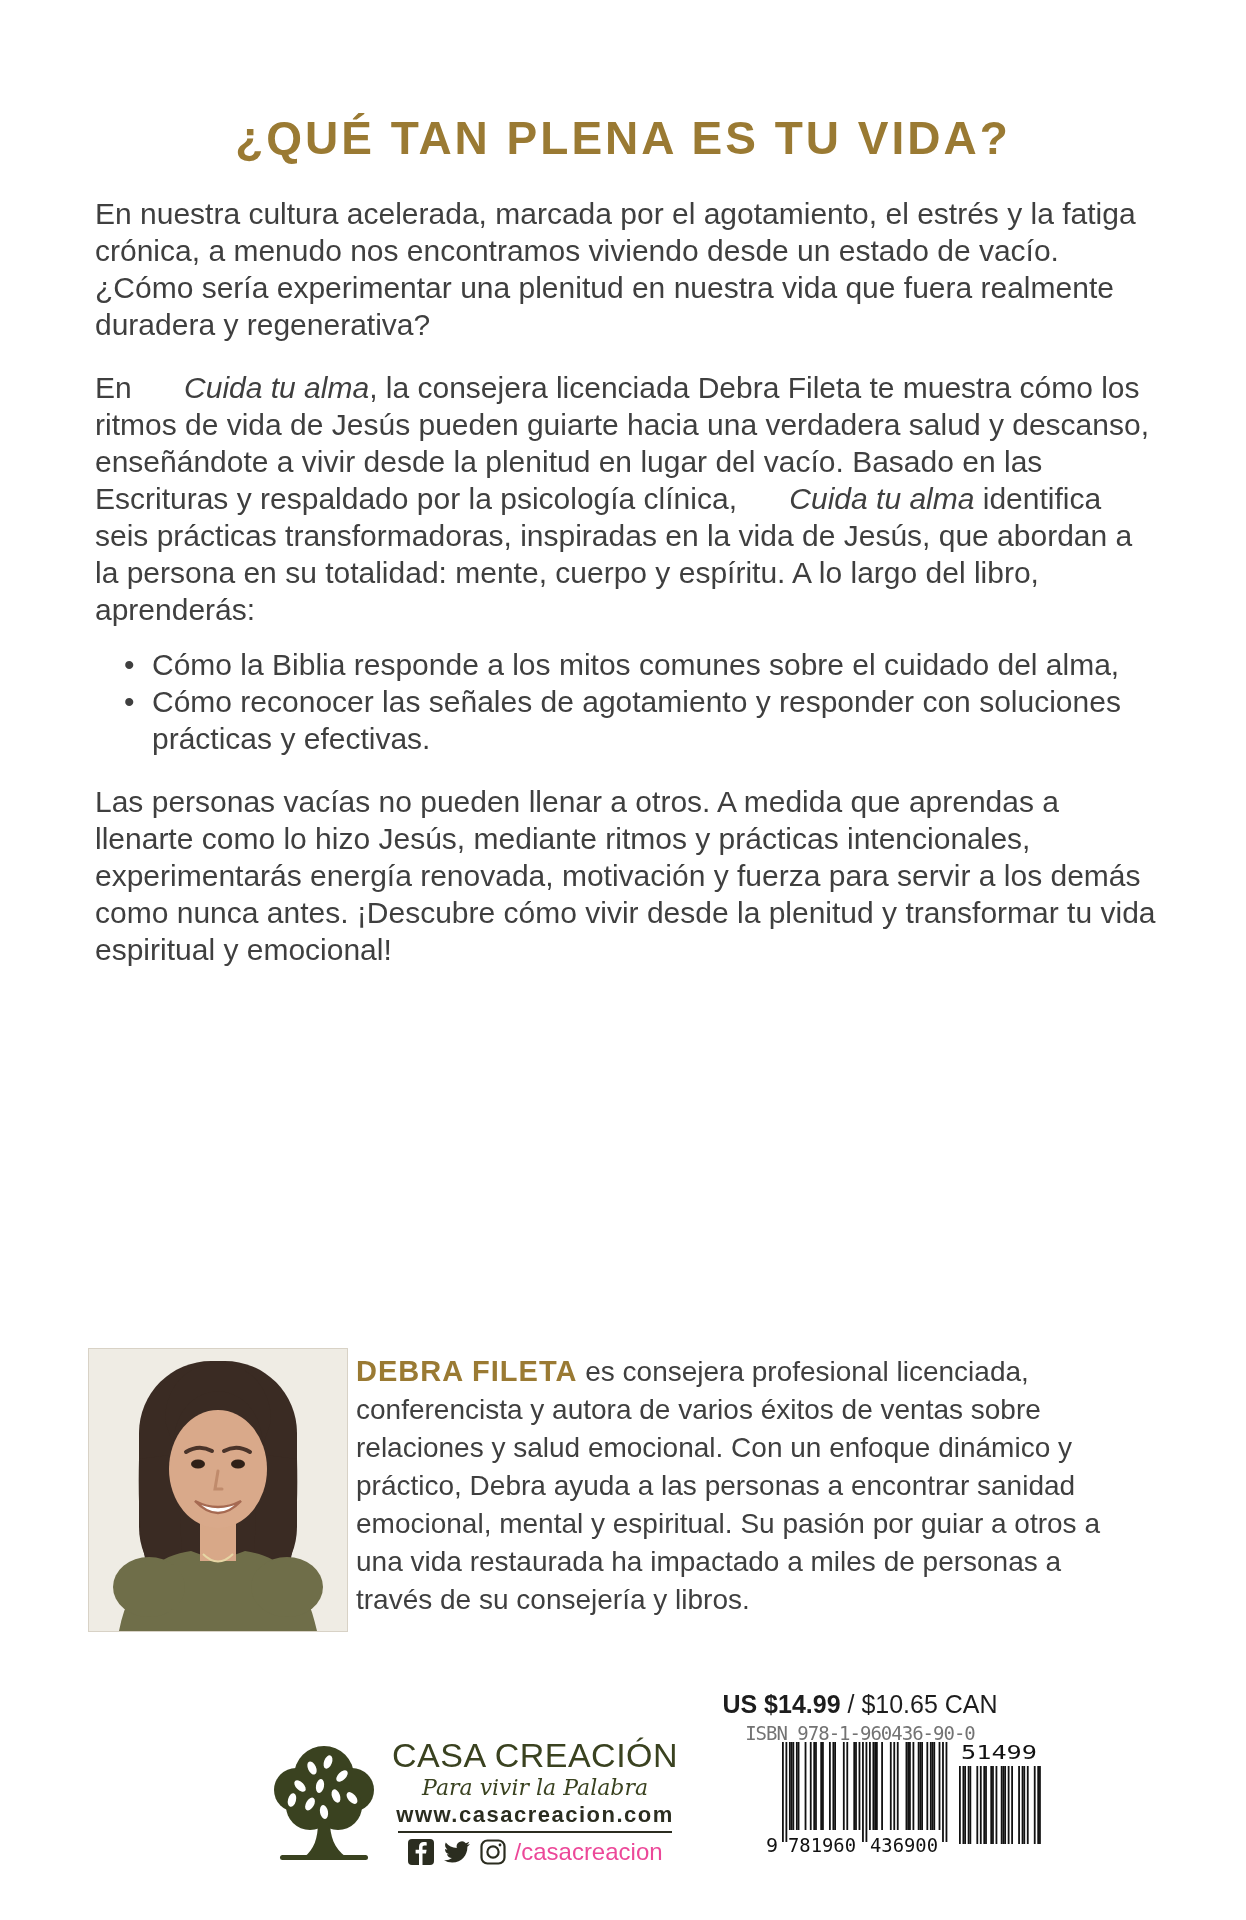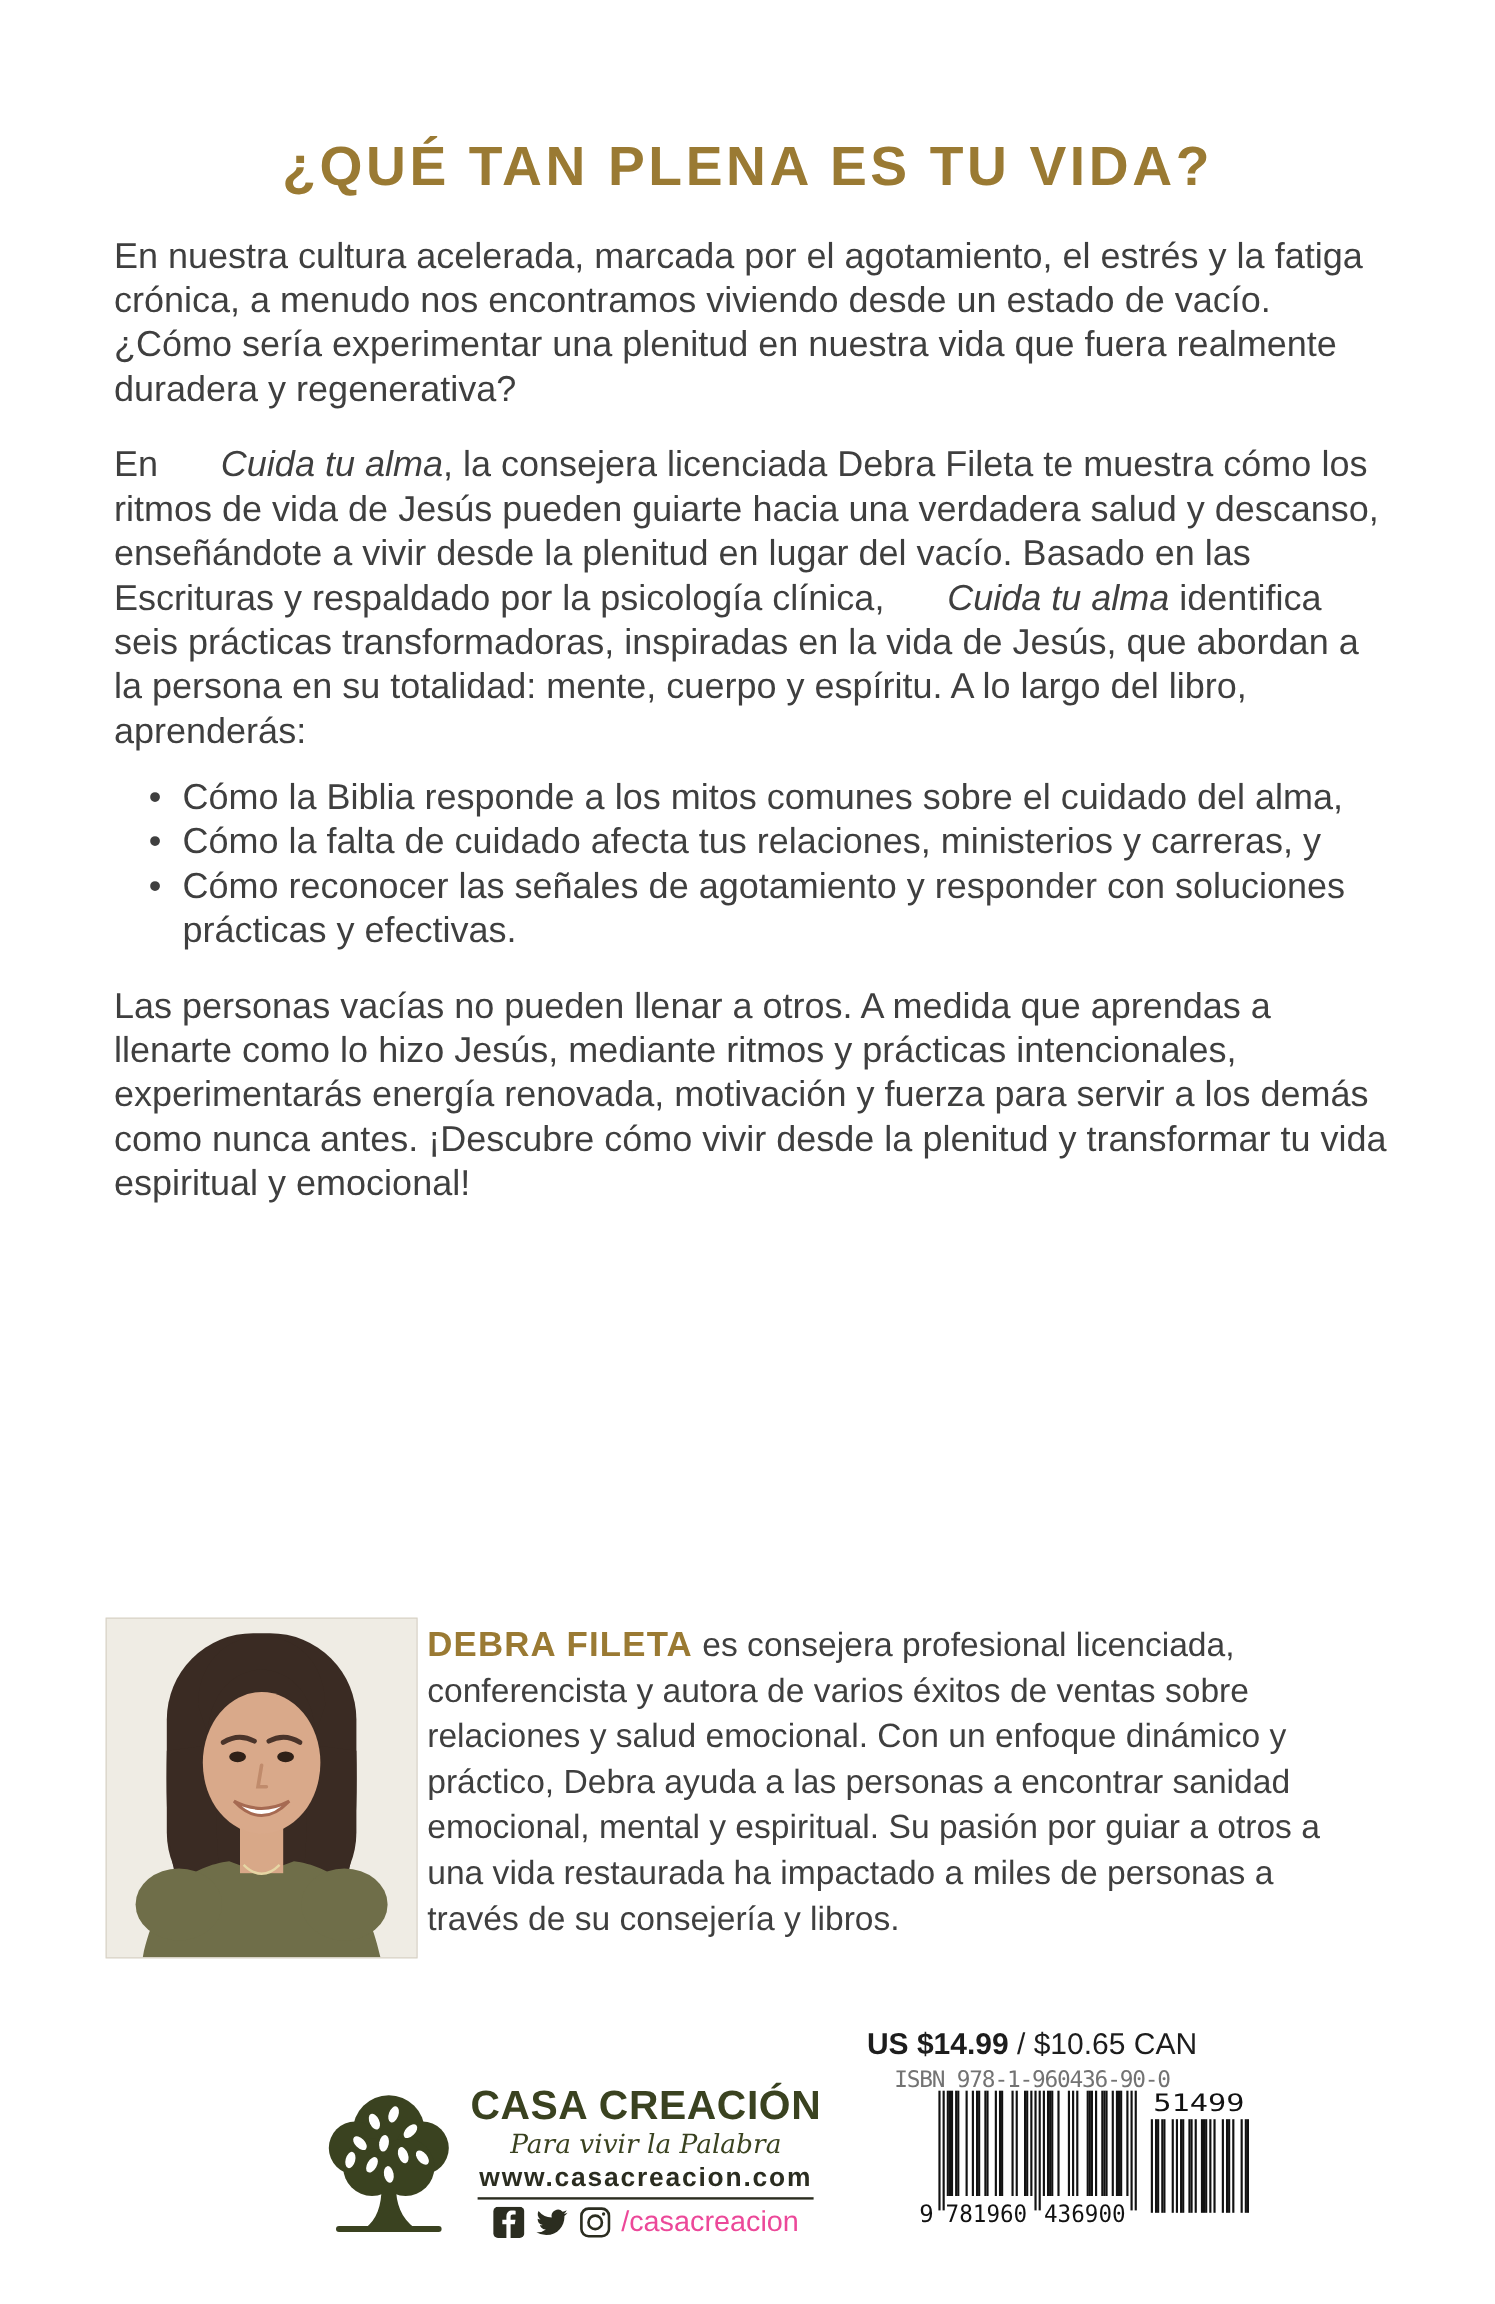--- a/index.html
+++ b/index.html
@@ -92,21 +92,21 @@
     font-family:"DejaVu Sans Mono", monospace;
     font-size:20px;fill:#111;
   }
   
   .publisher{
     position:absolute;left:266px;top:1738px;
     display:flex;align-items:flex-start;gap:10px;
   }
   .pub-right{text-align:center;}
   .pub-name{
-    font-size:34px;font-weight:700;color:var(--logo);
+    font-size:34px;font-weight:400;color:var(--logo);
     letter-spacing:0.5px;line-height:1.05;
   }
   .pub-tagline{
     font-family:"DejaVu Serif", serif;
     font-style:italic;
     font-size:22px;color:var(--logo);
     margin-top:1px;
   }
   .pub-site{
     font-size:22px;color:#2b2d20;font-weight:700;
@@ -129,21 +129,20 @@
 
   <h1 class="book-title">¿QUÉ TAN PLENA ES TU VIDA?</h1>
 
   <div class="content">
     <div id="paragraphs">
         <p><span>En nuestra cultura acelerada, marcada por el agotamiento, el estrés y la fatiga crónica, a menudo nos encontramos viviendo desde un estado de vacío. ¿Cómo sería experimentar una plenitud en nuestra vida que fuera realmente duradera y regenerativa?</span></p>
         <p><span>En </span><span class="it">Cuida tu alma</span><span>, la consejera licenciada Debra Fileta te muestra cómo los ritmos de vida de Jesús pueden guiarte hacia una verdadera salud y descanso, enseñándote a vivir desde la plenitud en lugar del vacío. Basado en las Escrituras y respaldado por la psicología clínica, </span><span class="it">Cuida tu alma</span><span> identifica seis prácticas transformadoras, inspiradas en la vida de Jesús, que abordan a la persona en su totalidad: mente, cuerpo y espíritu. A lo largo del libro, aprenderás:</span></p>
       </div>
     <ul class="bullets" id="bullet-list">
         <li>Cómo la Biblia responde a los mitos comunes sobre el cuidado del alma,</li>
-        <li>Cómo la falta de cuidado afecta tus relaciones, ministerios y carreras, y</li>
         <li>Cómo reconocer las señales de agotamiento y responder con soluciones prácticas y efectivas.</li>
       </ul>
     <p class="closing">Las personas vacías no pueden llenar a otros. A medida que aprendas a llenarte como lo hizo Jesús, mediante ritmos y prácticas intencionales, experimentarás energía renovada, motivación y fuerza para servir a los demás como nunca antes. ¡Descubre cómo vivir desde la plenitud y transformar tu vida espiritual y emocional!</p>
   </div>
 
   <div class="bio">
     <div class="photo">
       <svg width="258" height="282" viewBox="0 0 258 282" xmlns="http://www.w3.org/2000/svg">
         <rect width="258" height="282" fill="#efece4"></rect>
         <rect x="50" y="12" width="158" height="238" rx="72" fill="#3a2b23"></rect>

